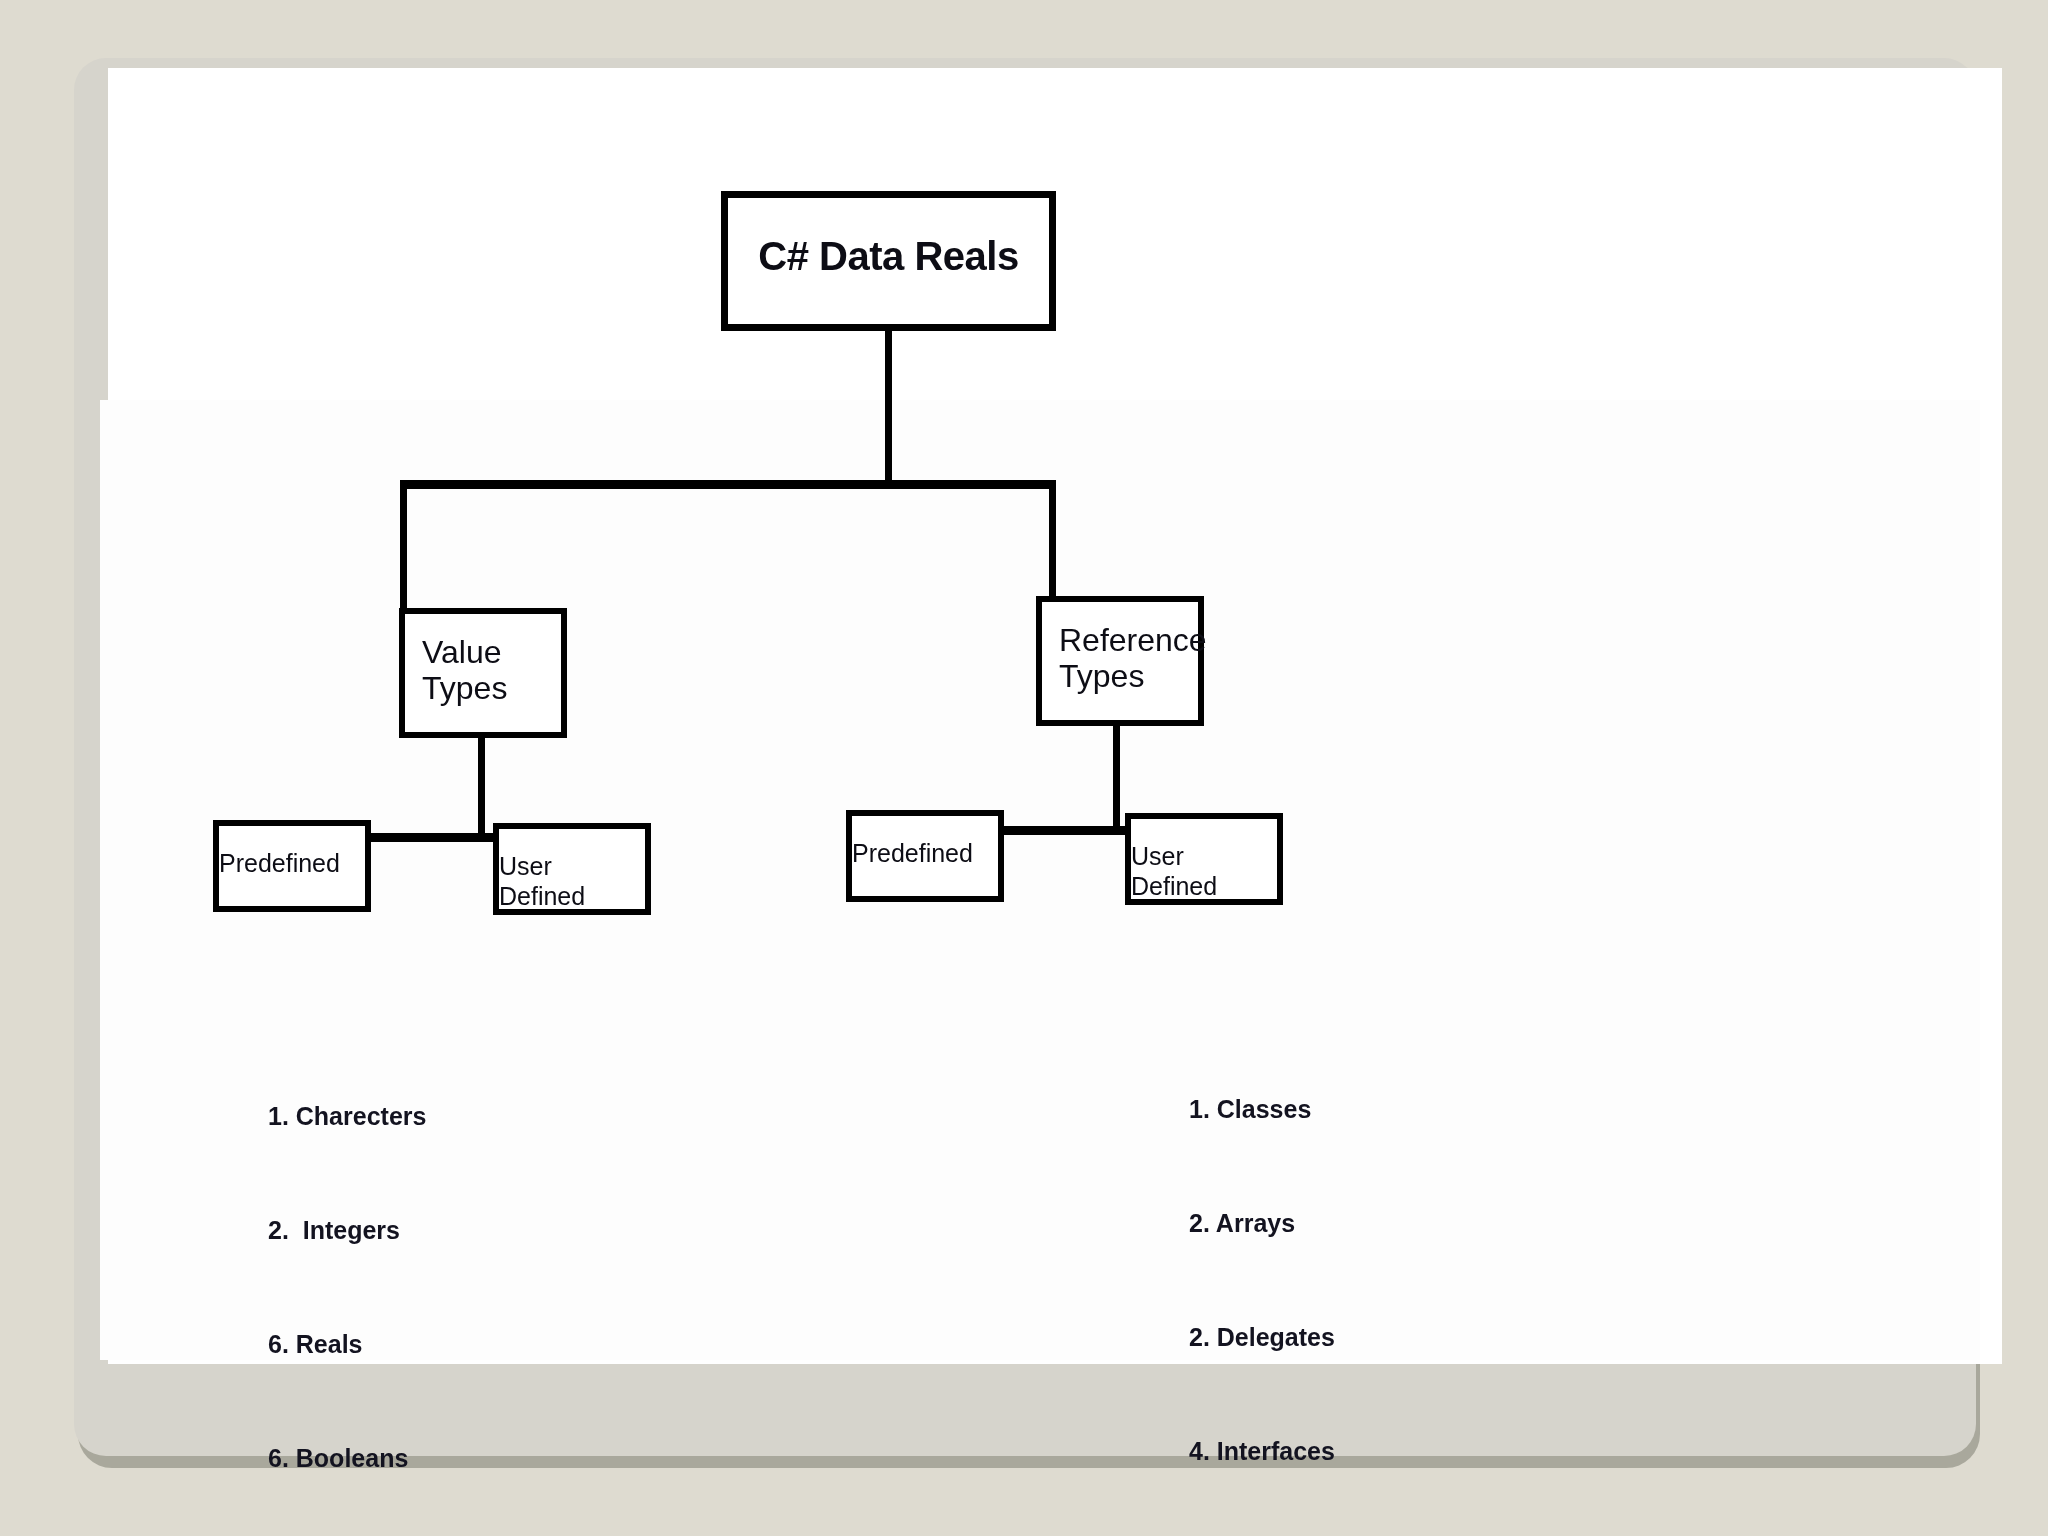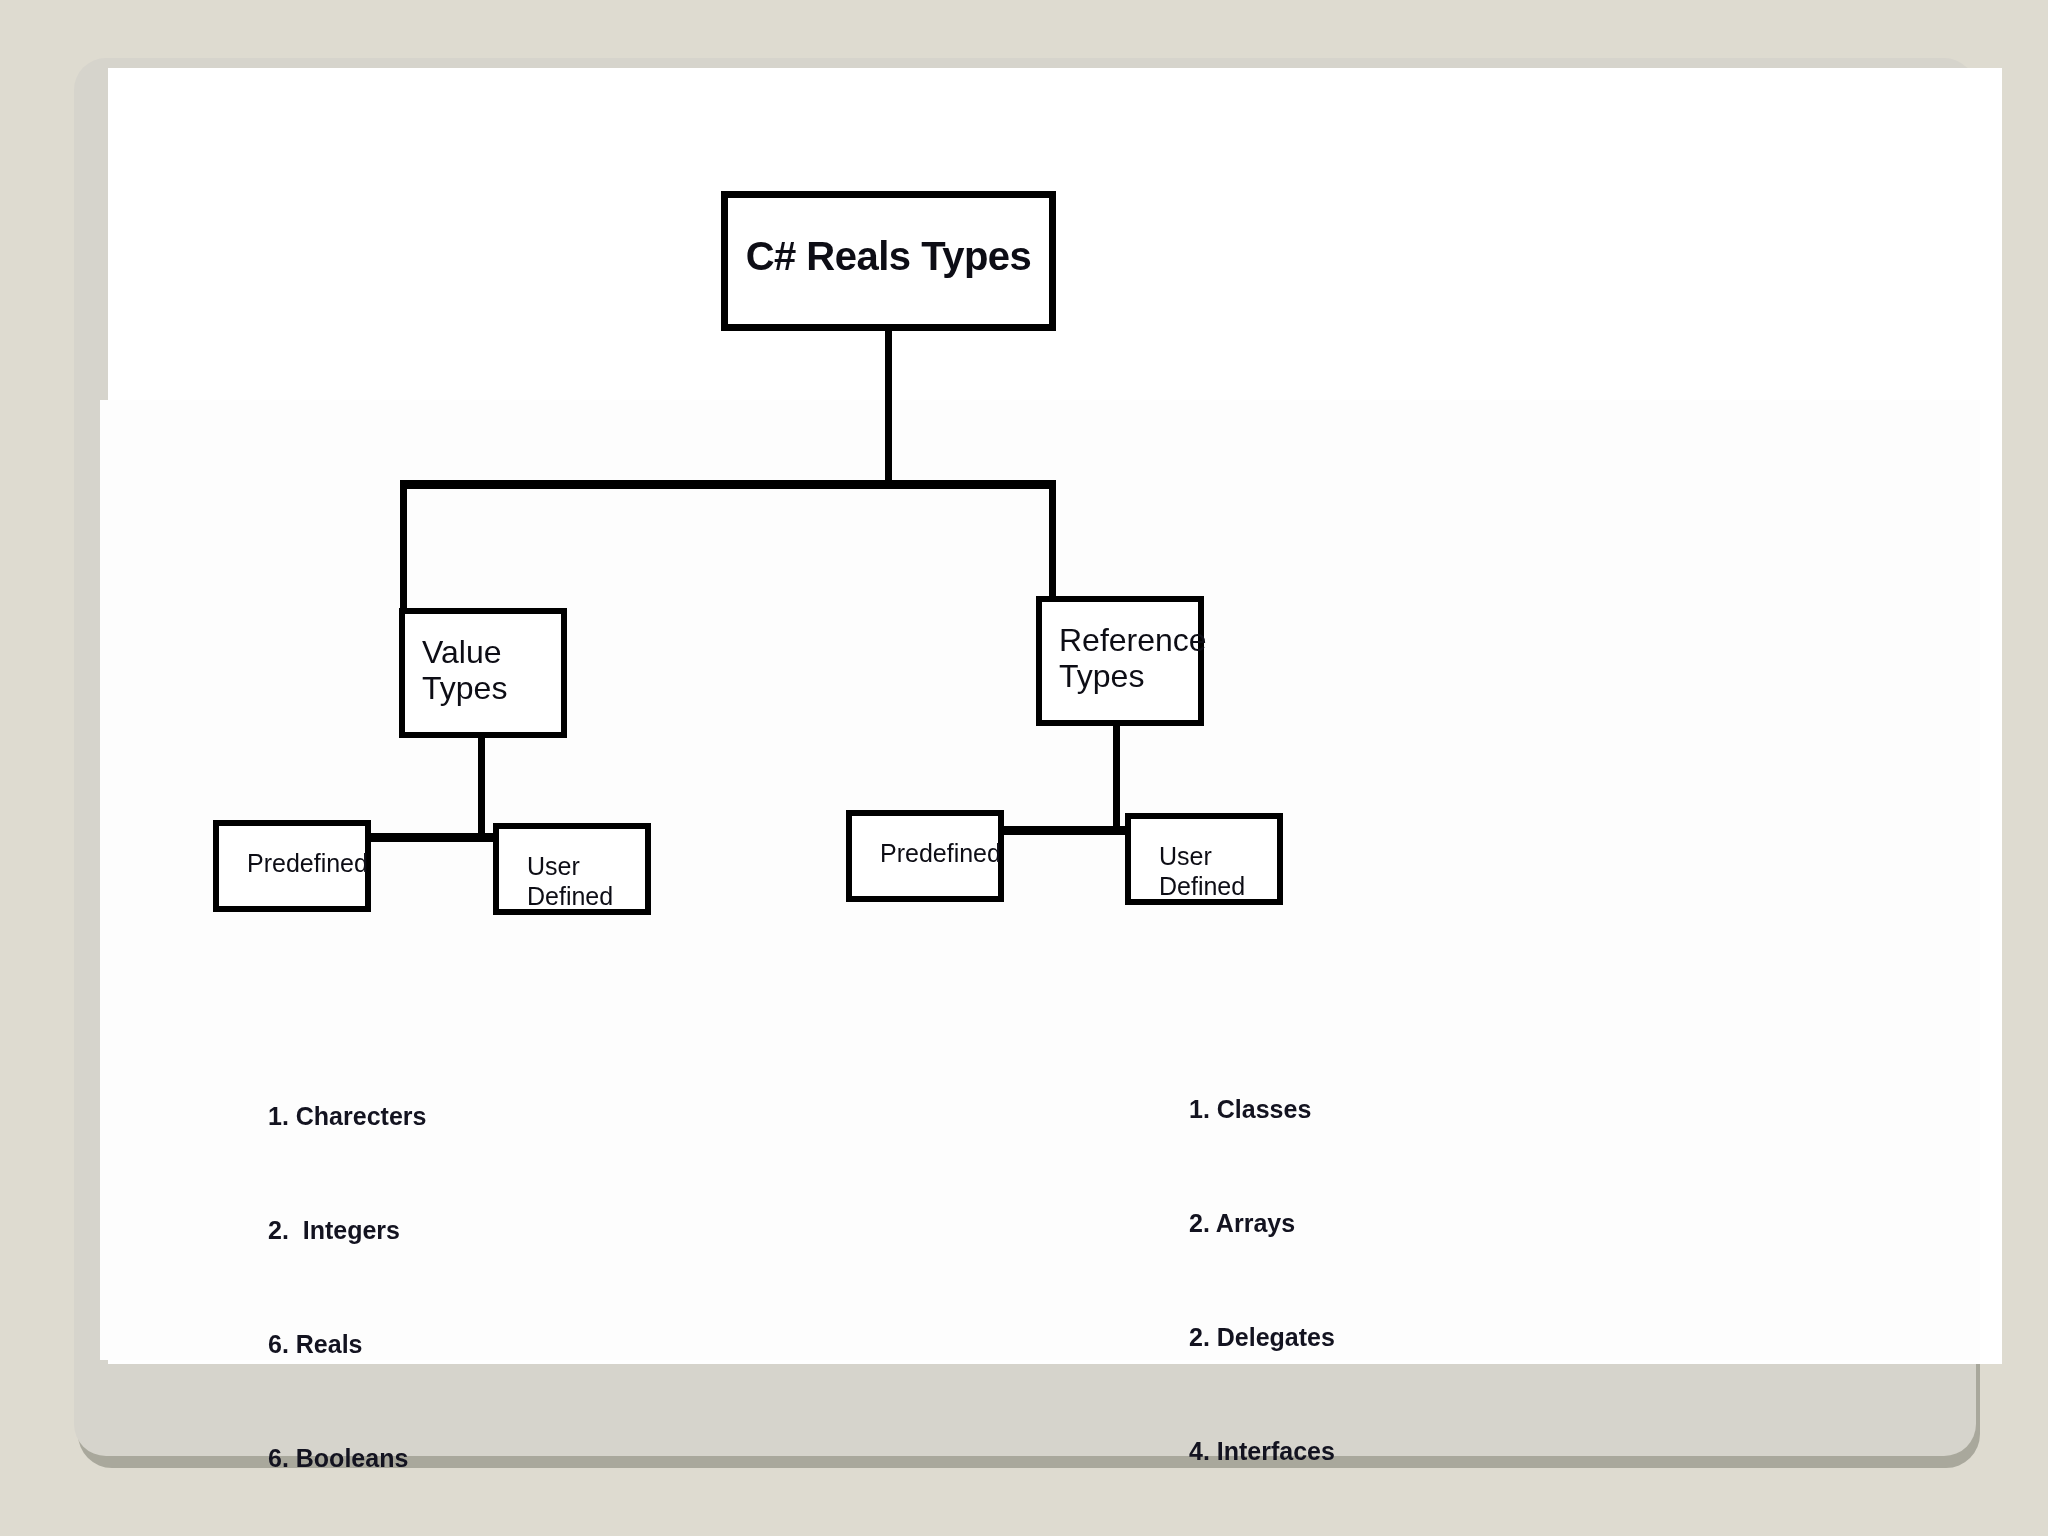--- a/index.html
+++ b/index.html
@@ -117,21 +117,21 @@
   
   .node-l3 {
     width: 158px;
     height: 92px;
   }
   .node-vt-predefined   { left: 105px;  top: 752px; }
   .node-vt-userdefined  { left: 385px;  top: 755px; }
   .node-rt-predefined   { left: 738px;  top: 742px; }
   .node-rt-userdefined  { left: 1017px; top: 745px; }
   .node-l3 .node-label {
-    left: 28px;
+    left: 0;
     top: 22px;
     right: 6px;
     font-size: 25px;
     font-stretch: condensed;
     font-weight: normal;
     line-height: 30px;
   }
 
   
   .ln {
@@ -198,21 +198,21 @@
     <div class="ln ln-h c-vt-bar"></div>
     <div class="ln ln-v c-vt-drop-l"></div>
     <div class="ln ln-v c-vt-drop-r"></div>
 
     <div class="ln ln-v c-rt-stem"></div>
     <div class="ln ln-h c-rt-bar"></div>
     <div class="ln ln-v c-rt-drop-l"></div>
     <div class="ln ln-v c-rt-drop-r"></div>
 
     <div class="node node-root">
-      <span class="node-label">C# Reals Types</span>
+      <span class="node-label">C# Data Reals</span>
     </div>
 
     <div class="node node-l2 node-value-types">
       <span class="node-label">Value Types</span>
     </div>
 
     <div class="node node-l2 node-reference-types">
       <span class="node-label">Reference
 Types</span>
     </div>

